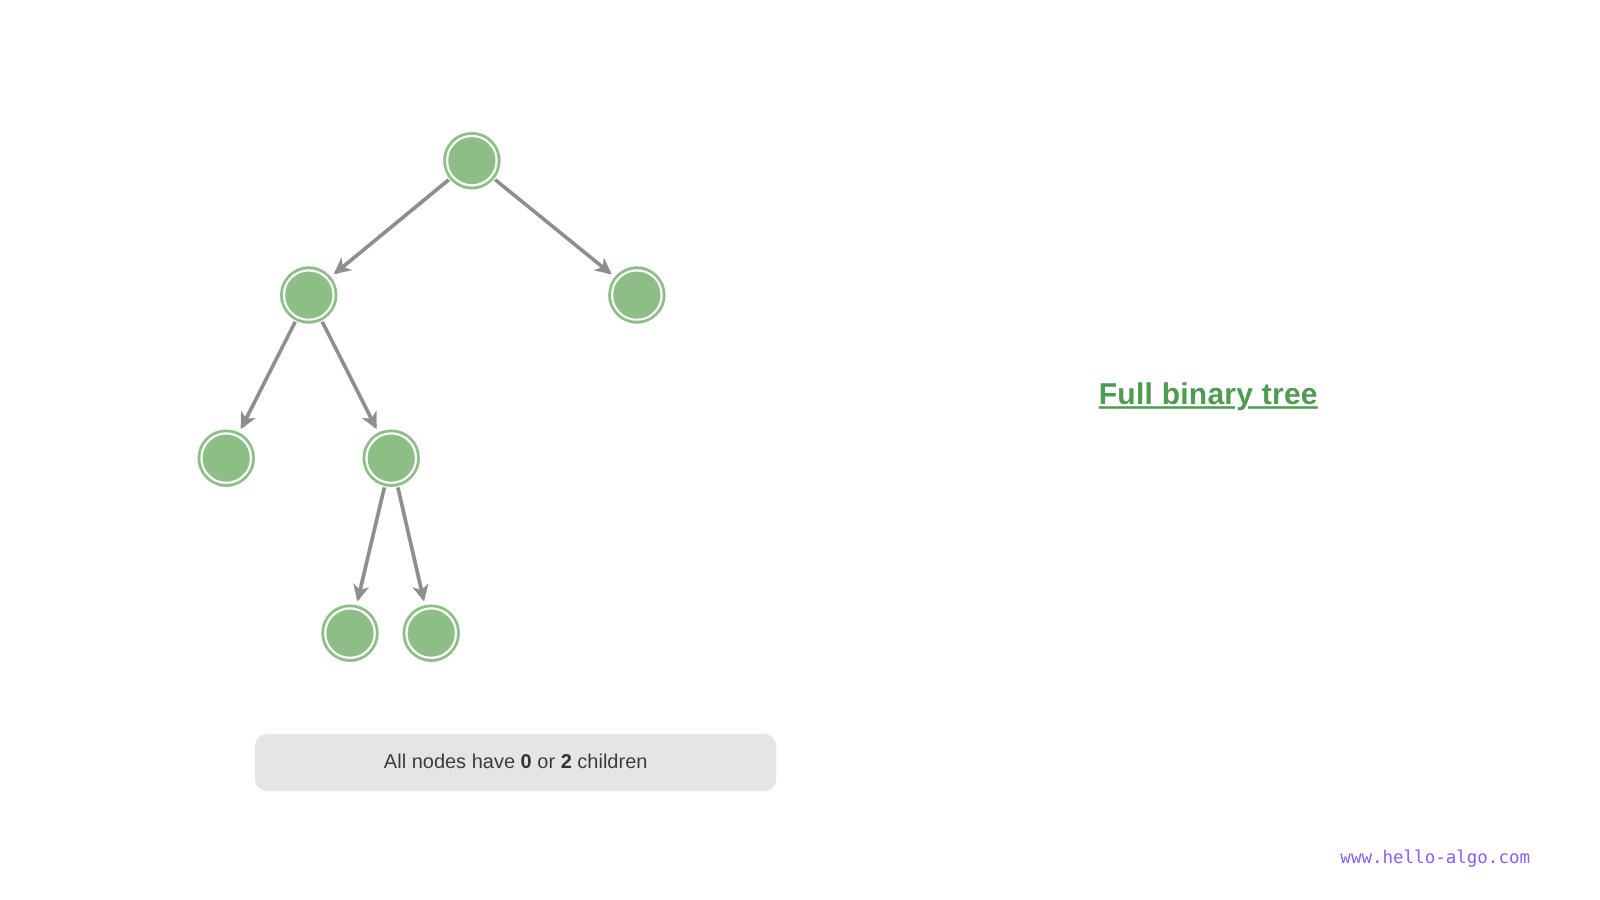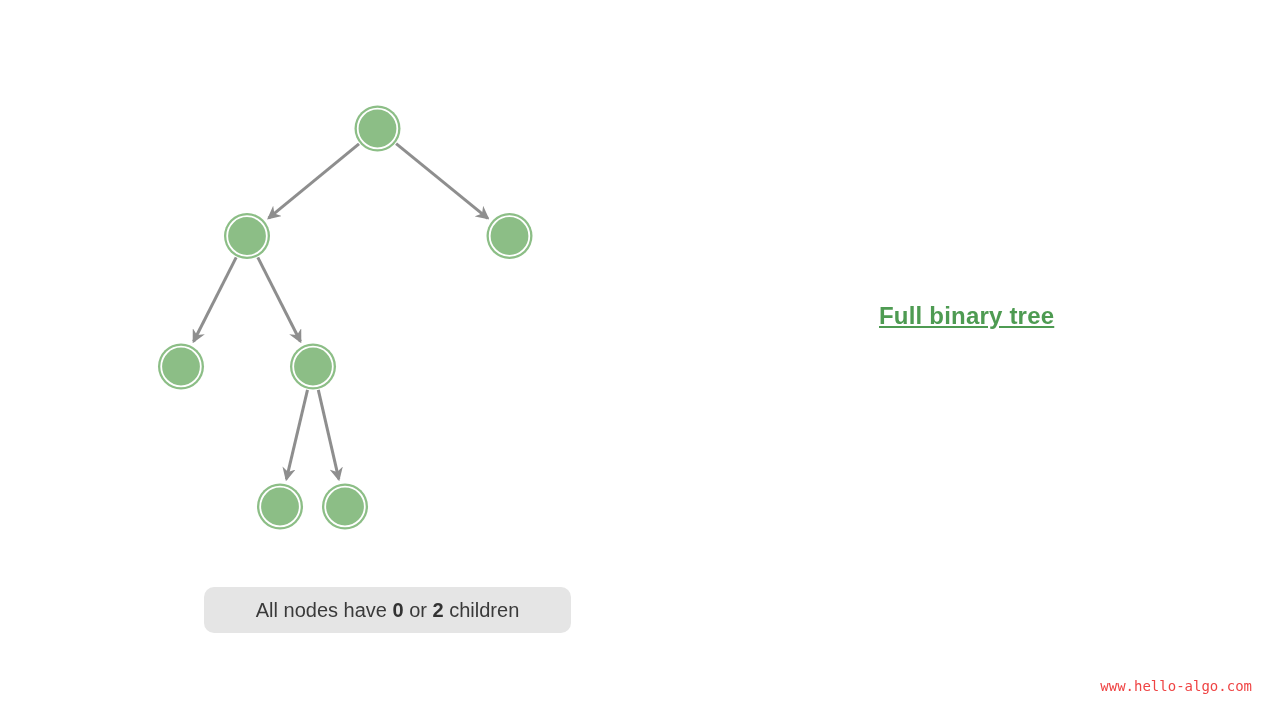--- a/index.html
+++ b/index.html
@@ -9,50 +9,50 @@
     background: #ffffff;
     font-family: "Liberation Sans", sans-serif;
     overflow: hidden;
   }
   #stage { position: absolute; inset: 0; width: 1280px; height: 720px; }
   svg.tree-canvas { position: absolute; left: 0; top: 0; }
   .caption-box {
     position: absolute;
     left: 204px;
     top: 587px;
-    width: 367px;
+    width: 417px;
     height: 46px;
     background: #e5e5e5;
     border-radius: 10px;
     display: flex;
     align-items: center;
     justify-content: center;
-    font-size: 20px;
+    font-size: 16px;
     color: #3a3a3a;
     white-space: pre;
   }
   .caption-box b { font-weight: 700; color: #333333; }
   .diagram-title {
     position: absolute;
     left: 879px;
     top: 302px;
     font-size: 24px;
     font-weight: 700;
     color: #4e9b52;
     letter-spacing: 0.2px;
     white-space: nowrap;
     text-decoration: underline;
   }
   .watermark {
     position: absolute;
-    right: 28px;
+    right: 56px;
     top: 678px;
     font-family: "DejaVu Sans Mono", monospace;
     font-size: 14px;
-    color: #ef4444;
+    color: #8b5cf6;
     white-space: nowrap;
   }
 </style>
 </head>
 <body>
 
 <div id="stage">
 
   <svg class="tree-canvas" width="1280" height="720" viewBox="0 0 1280 720">
     <defs>

